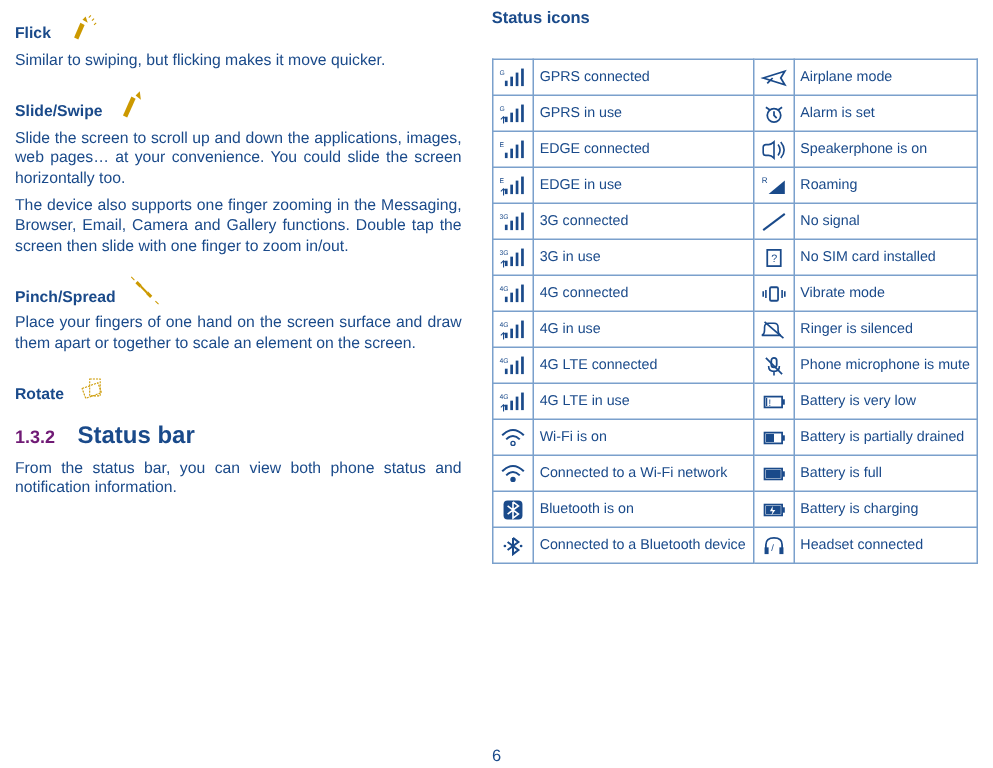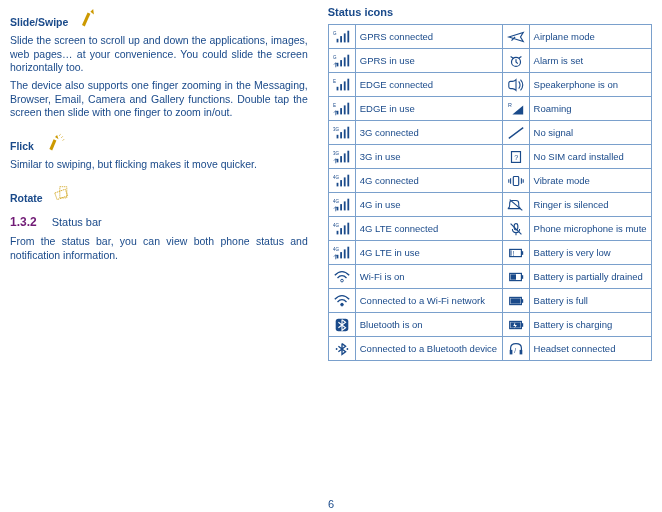--- a/index.html
+++ b/index.html
@@ -7,55 +7,64 @@
   .page { display: flex; width: 100%; height: 100%; }
   .col { padding: 6px 10px; }
   .left { width: 48%; font-size: 10.5px; line-height: 1.3; }
   .right { width: 52%; font-size: 10px; }
   .gesture-block { margin-bottom: 10px; }
   .gesture-title { font-weight: bold; display: inline-block; vertical-align: bottom; margin-right: 4px; }
   .gesture-icon { display: inline-block; width: 28px; height: 24px; vertical-align: bottom; position: relative; }
   .gesture-icon svg { width: 100%; height: 100%; }
   .gesture-body { margin-top: 4px; text-align: justify; }
   .section-num { color: #701a75; font-weight: bold; font-size: 12px; margin-right: 12px; }
-  .section-title { font-weight: normal; font-size: 11px; }
-  .status-heading { font-weight: bold; font-size: 11px; margin-bottom: 6px; }
+  .section-title { font-weight: bold; font-size: 16px; }
+  .status-heading { font-weight: bold; font-size: 11px; margin-bottom: 21px; }
   table.status { border-collapse: collapse; width: 100%; }
   table.status td { border: 1px solid #7aa0cc; padding: 3px 4px; vertical-align: middle; height: 24px; }
   table.status td.ic { width: 26px; text-align: center; }
   table.status td.lbl { font-size: 9.5px; }
   .ic svg { width: 18px; height: 16px; display: block; margin: auto; }
   .pagenum { position: absolute; bottom: 2px; left: 50%; transform: translateX(-50%); font-size: 11px; color: #1a4a8a; }
 </style>
 </head>
 <body>
 
 <div class="page">
   <div class="col left">
 
     <div class="gesture-block">
+      <span class="gesture-title">Flick</span>
+      <span class="gesture-icon"><svg viewBox="0 0 40 30">
+            <path d="M12 25 l6 -14 l4 2 l-6 14 z" fill="#c90"></path>
+            <path d="M20 8 l3 -3 l2 6 z" fill="#c90"></path>
+            <path d="M26 6 l2 -2 M29 9 l2 -2 M31 13 l2 -2" stroke="#c90"></path>
+          </svg></span>
+      <div class="gesture-body">Similar to swiping, but flicking makes it move quicker.</div>
+    </div>
+
+    <div class="gesture-block">
       <span class="gesture-title">Slide/Swipe</span>
       <span class="gesture-icon"><svg viewBox="0 0 40 30">
             <path d="M10 25 l8 -18 l4 2 l-8 18 z" fill="#c90"></path>
             <path d="M22 6 l4 -4 l1 8 z" fill="#c90"></path>
           </svg></span>
       <div class="gesture-body">Slide the screen to scroll up and down the applications, images, web pages… at your convenience. You could slide the screen horizontally too.</div>
       <div class="gesture-body" style="margin-top:4px">The device also supports one finger zooming in the Messaging, Browser, Email, Camera and Gallery functions. Double tap the screen then slide with one finger to zoom in/out.</div>
     </div>
 
     <div class="gesture-block">
-      <span class="gesture-title">Flick</span>
+      <span class="gesture-title">Pinch/Spread</span>
       <span class="gesture-icon"><svg viewBox="0 0 40 30">
-            <path d="M12 25 l6 -14 l4 2 l-6 14 z" fill="#c90"></path>
-            <path d="M20 8 l3 -3 l2 6 z" fill="#c90"></path>
-            <path d="M26 6 l2 -2 M29 9 l2 -2 M31 13 l2 -2" stroke="#c90"></path>
+            <path d="M14 12 l6 6" stroke="#c90" stroke-width="2"></path>
+            <path d="M10 8 l4 4 M24 22 l-4 -4" stroke="#c90" stroke-width="3"></path>
+            <path d="M8 6 l-3 -3 M28 26 l3 3" stroke="#c90"></path>
           </svg></span>
-      <div class="gesture-body">Similar to swiping, but flicking makes it move quicker.</div>
-    </div>
-
+      <div class="gesture-body">Place your fingers of one hand on the screen surface and draw them apart or together to scale an element on the screen.</div>
+    </div>
 
     <div class="gesture-block">
       <span class="gesture-title">Rotate</span>
       <span class="gesture-icon"><svg viewBox="0 0 40 30">
             <rect x="14" y="6" width="10" height="16" fill="none" stroke="#c90" stroke-dasharray="2,1"></rect>
             <rect x="8" y="12" width="16" height="10" fill="none" stroke="#c90" stroke-dasharray="2,1" transform="rotate(-20 16 17)"></rect>
           </svg></span>
     </div>
 
     <div style="margin-top:6px">

